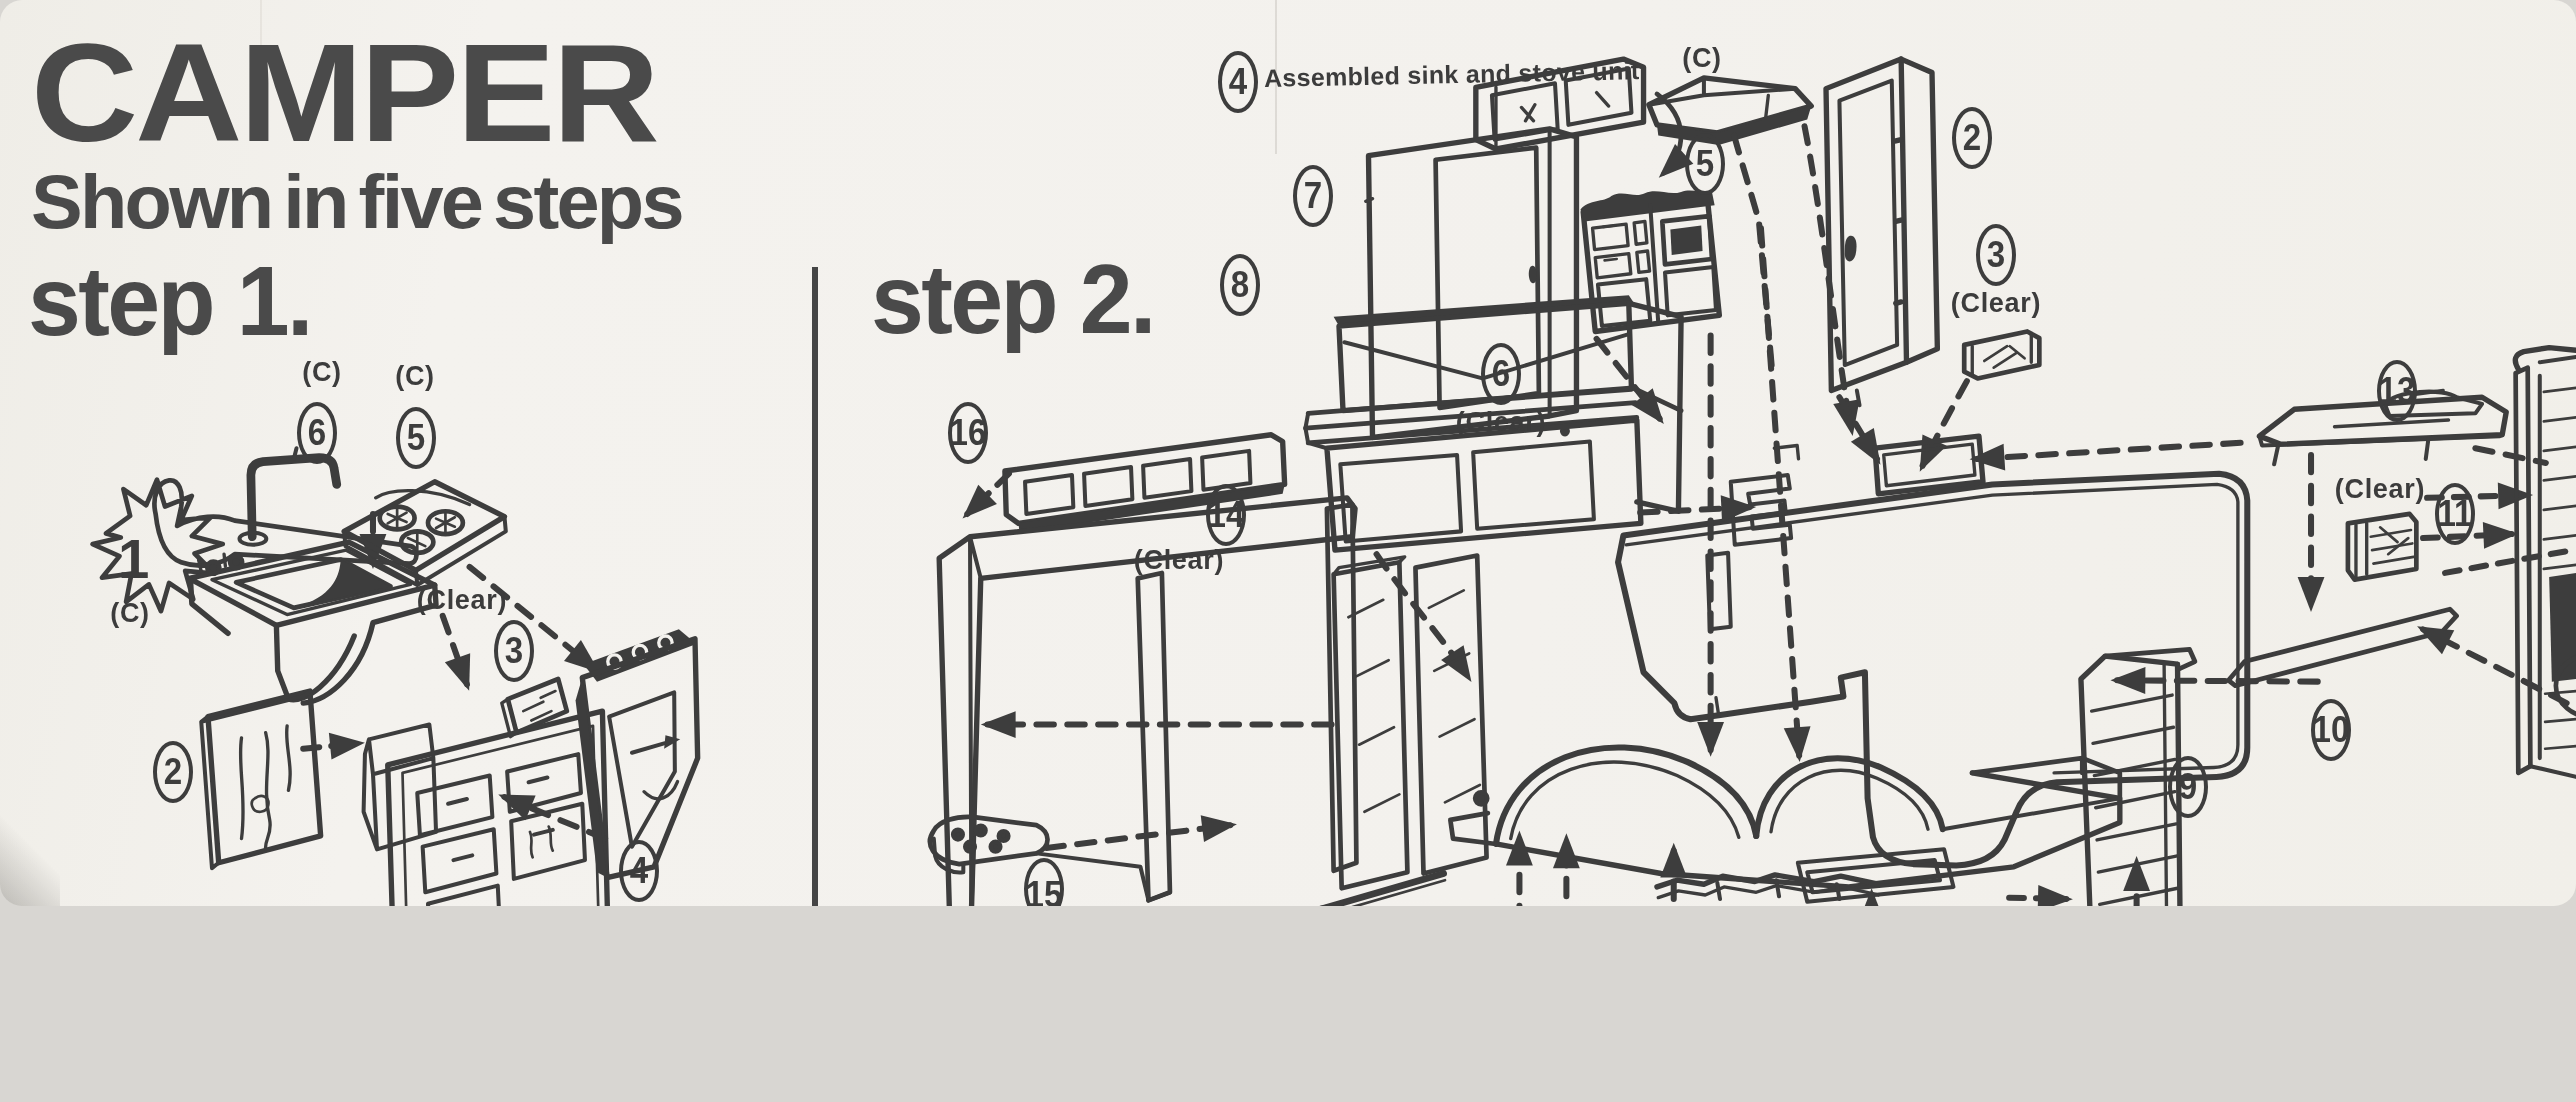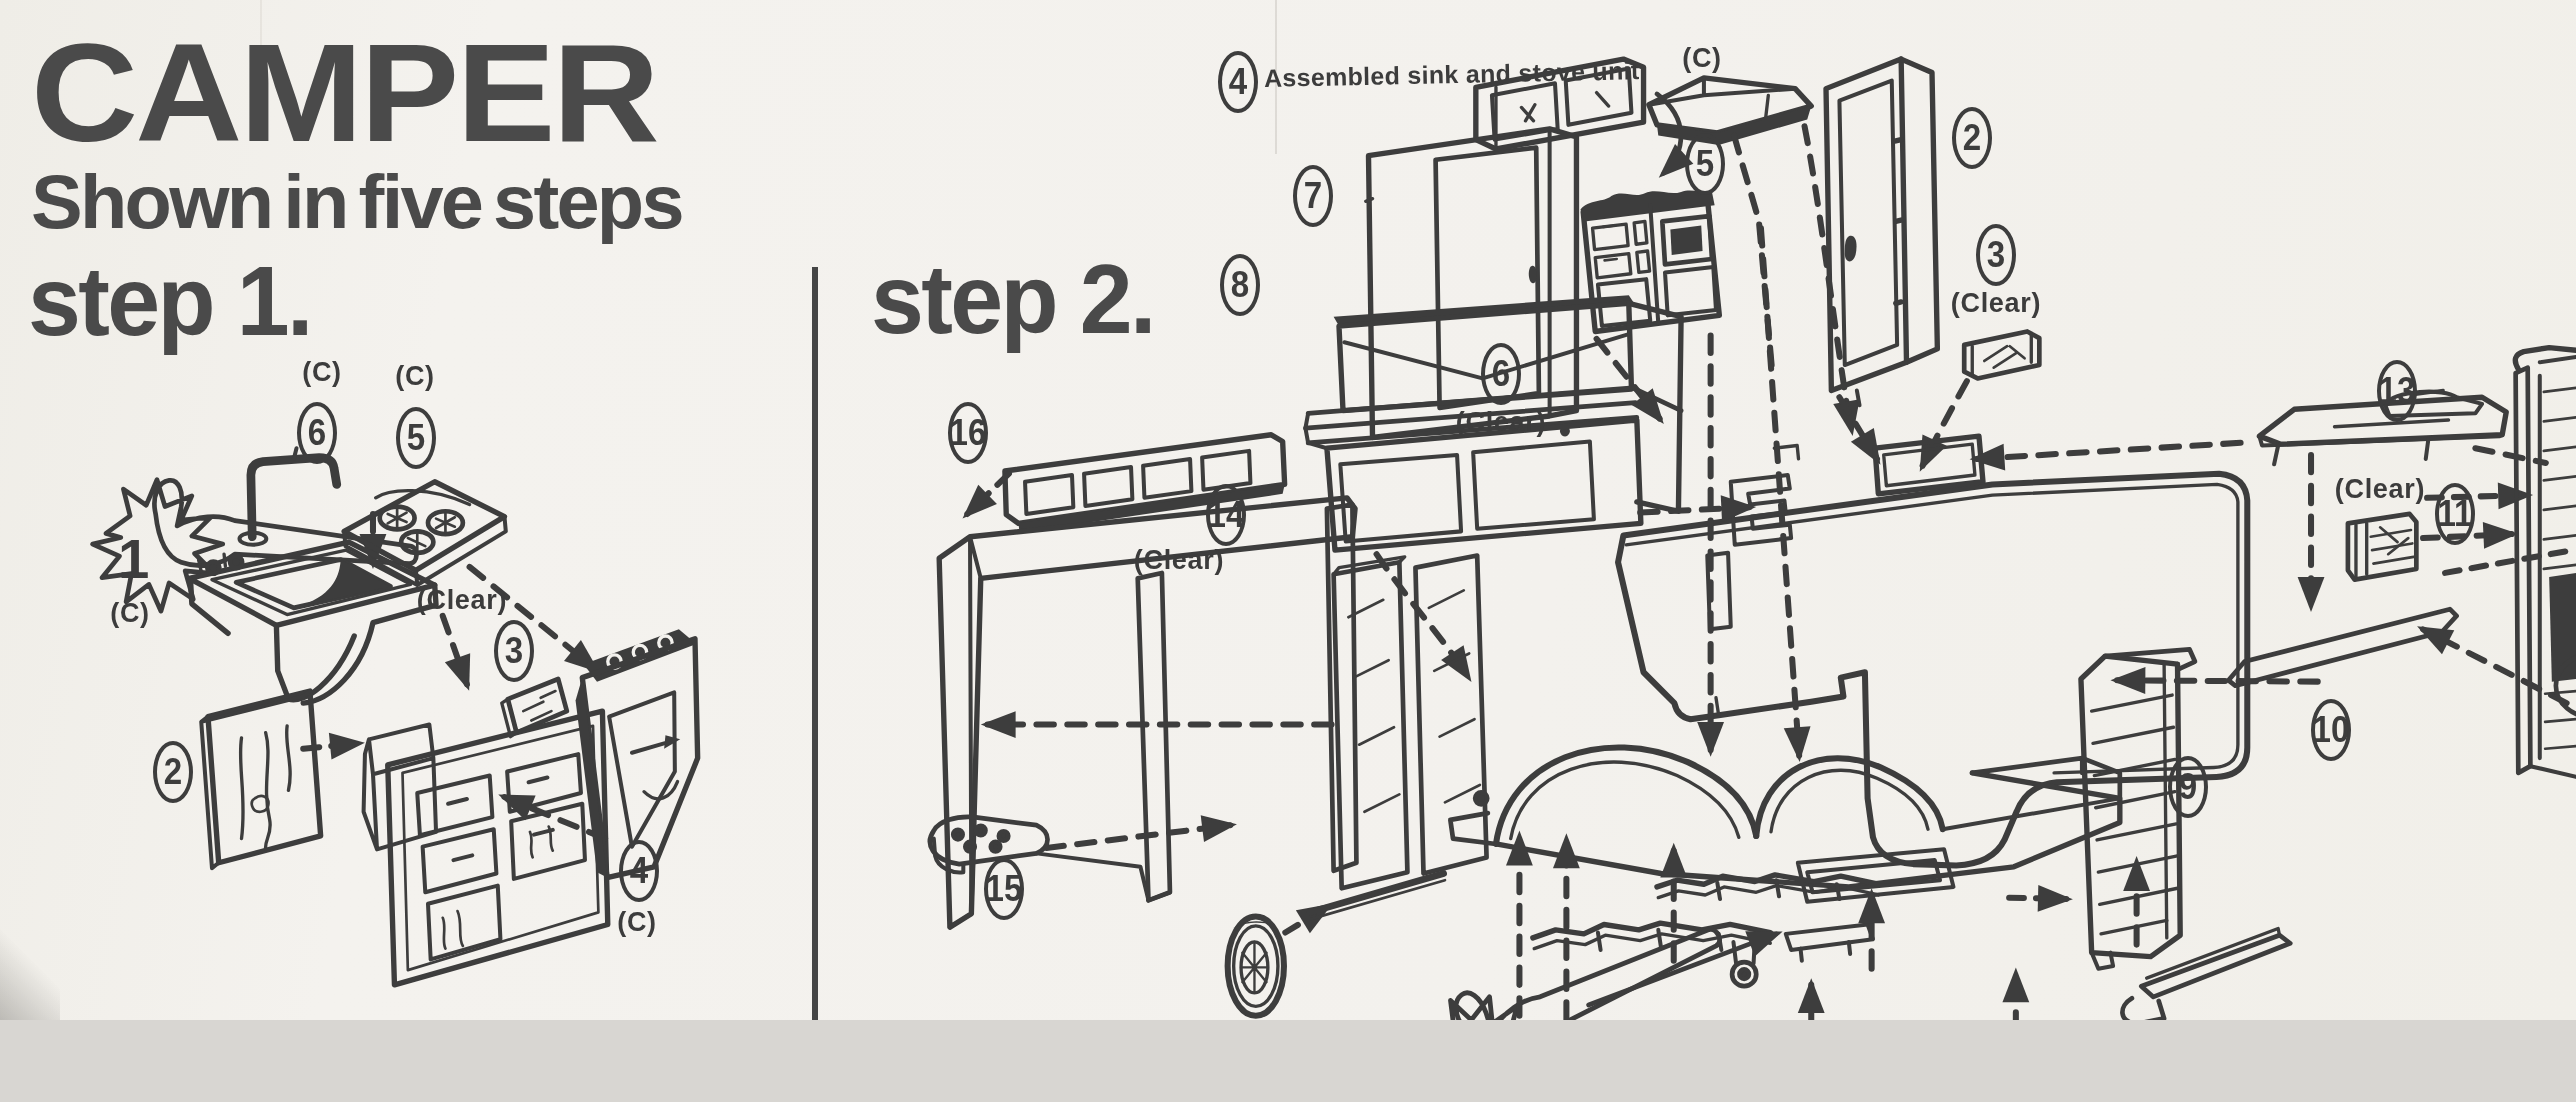--- a/index.html
+++ b/index.html
@@ -1,20 +1,20 @@
 <!DOCTYPE html>
 <html style="font-size:10.7px"><head>
 <meta charset="utf-8">
 <style>
   html,body{margin:0;padding:0;background:#d8d6d2;}
   .page{
-    position:relative;width:2576px;height:1020px;overflow:hidden;
+    position:relative;width:2576px;height:906px;overflow:hidden;
     background:#f3f1ed;
     background-image:linear-gradient(100deg,#efede7 0%,#f4f2ee 18%,#f3f1ed 60%,#f1efe9 100%);
-    font-family:"Liberation Sans",sans-serif;color:#424242;
+    font-family:"Liberation Sans",sans-serif;color:#424242;border-radius:22px;
   }
   .crease{position:absolute;width:2px;background:rgba(120,115,105,.18);}
   .corner-shadow{position:absolute;left:0;bottom:0;width:60px;height:94px;
     background:linear-gradient(45deg,rgba(90,88,84,.35),rgba(90,88,84,0) 60%);}
   
   .title{
     position:absolute;left:31px;top:23px;font-size:140px;line-height:1;
     font-weight:bold;letter-spacing:-2.7px;color:#4a4a4a;
     transform:scaleX(1.06);transform-origin:left top;white-space:nowrap;
   }
@@ -426,21 +426,21 @@
       <span class="num">6</span>
     </div>
   <div class="ann" style="left:1501px;top:407px;">(Clear)</div>
   <div class="callout" style="left:948px;top:402px;">
       <span class="num">16</span>
     </div>
   <div class="callout" style="left:1206px;top:484px;">
       <span class="num">14</span>
     </div>
   <div class="ann" style="left:1179px;top:545px;">(Clear)</div>
-  <div class="callout" style="left:984px;top:858px;">
+  <div class="callout" style="left:1024px;top:858px;align-items:flex-end;">
       <span class="num">15</span>
     </div>
   <div class="callout" style="left:2377px;top:360px;">
       <span class="num">13</span>
     </div>
   <div class="ann" style="left:2380px;top:474px;">(Clear)</div>
   <div class="callout" style="left:2435px;top:483px;">
       <span class="num">11</span>
     </div>
   <div class="callout" style="left:2311px;top:699px;justify-content:center;">

